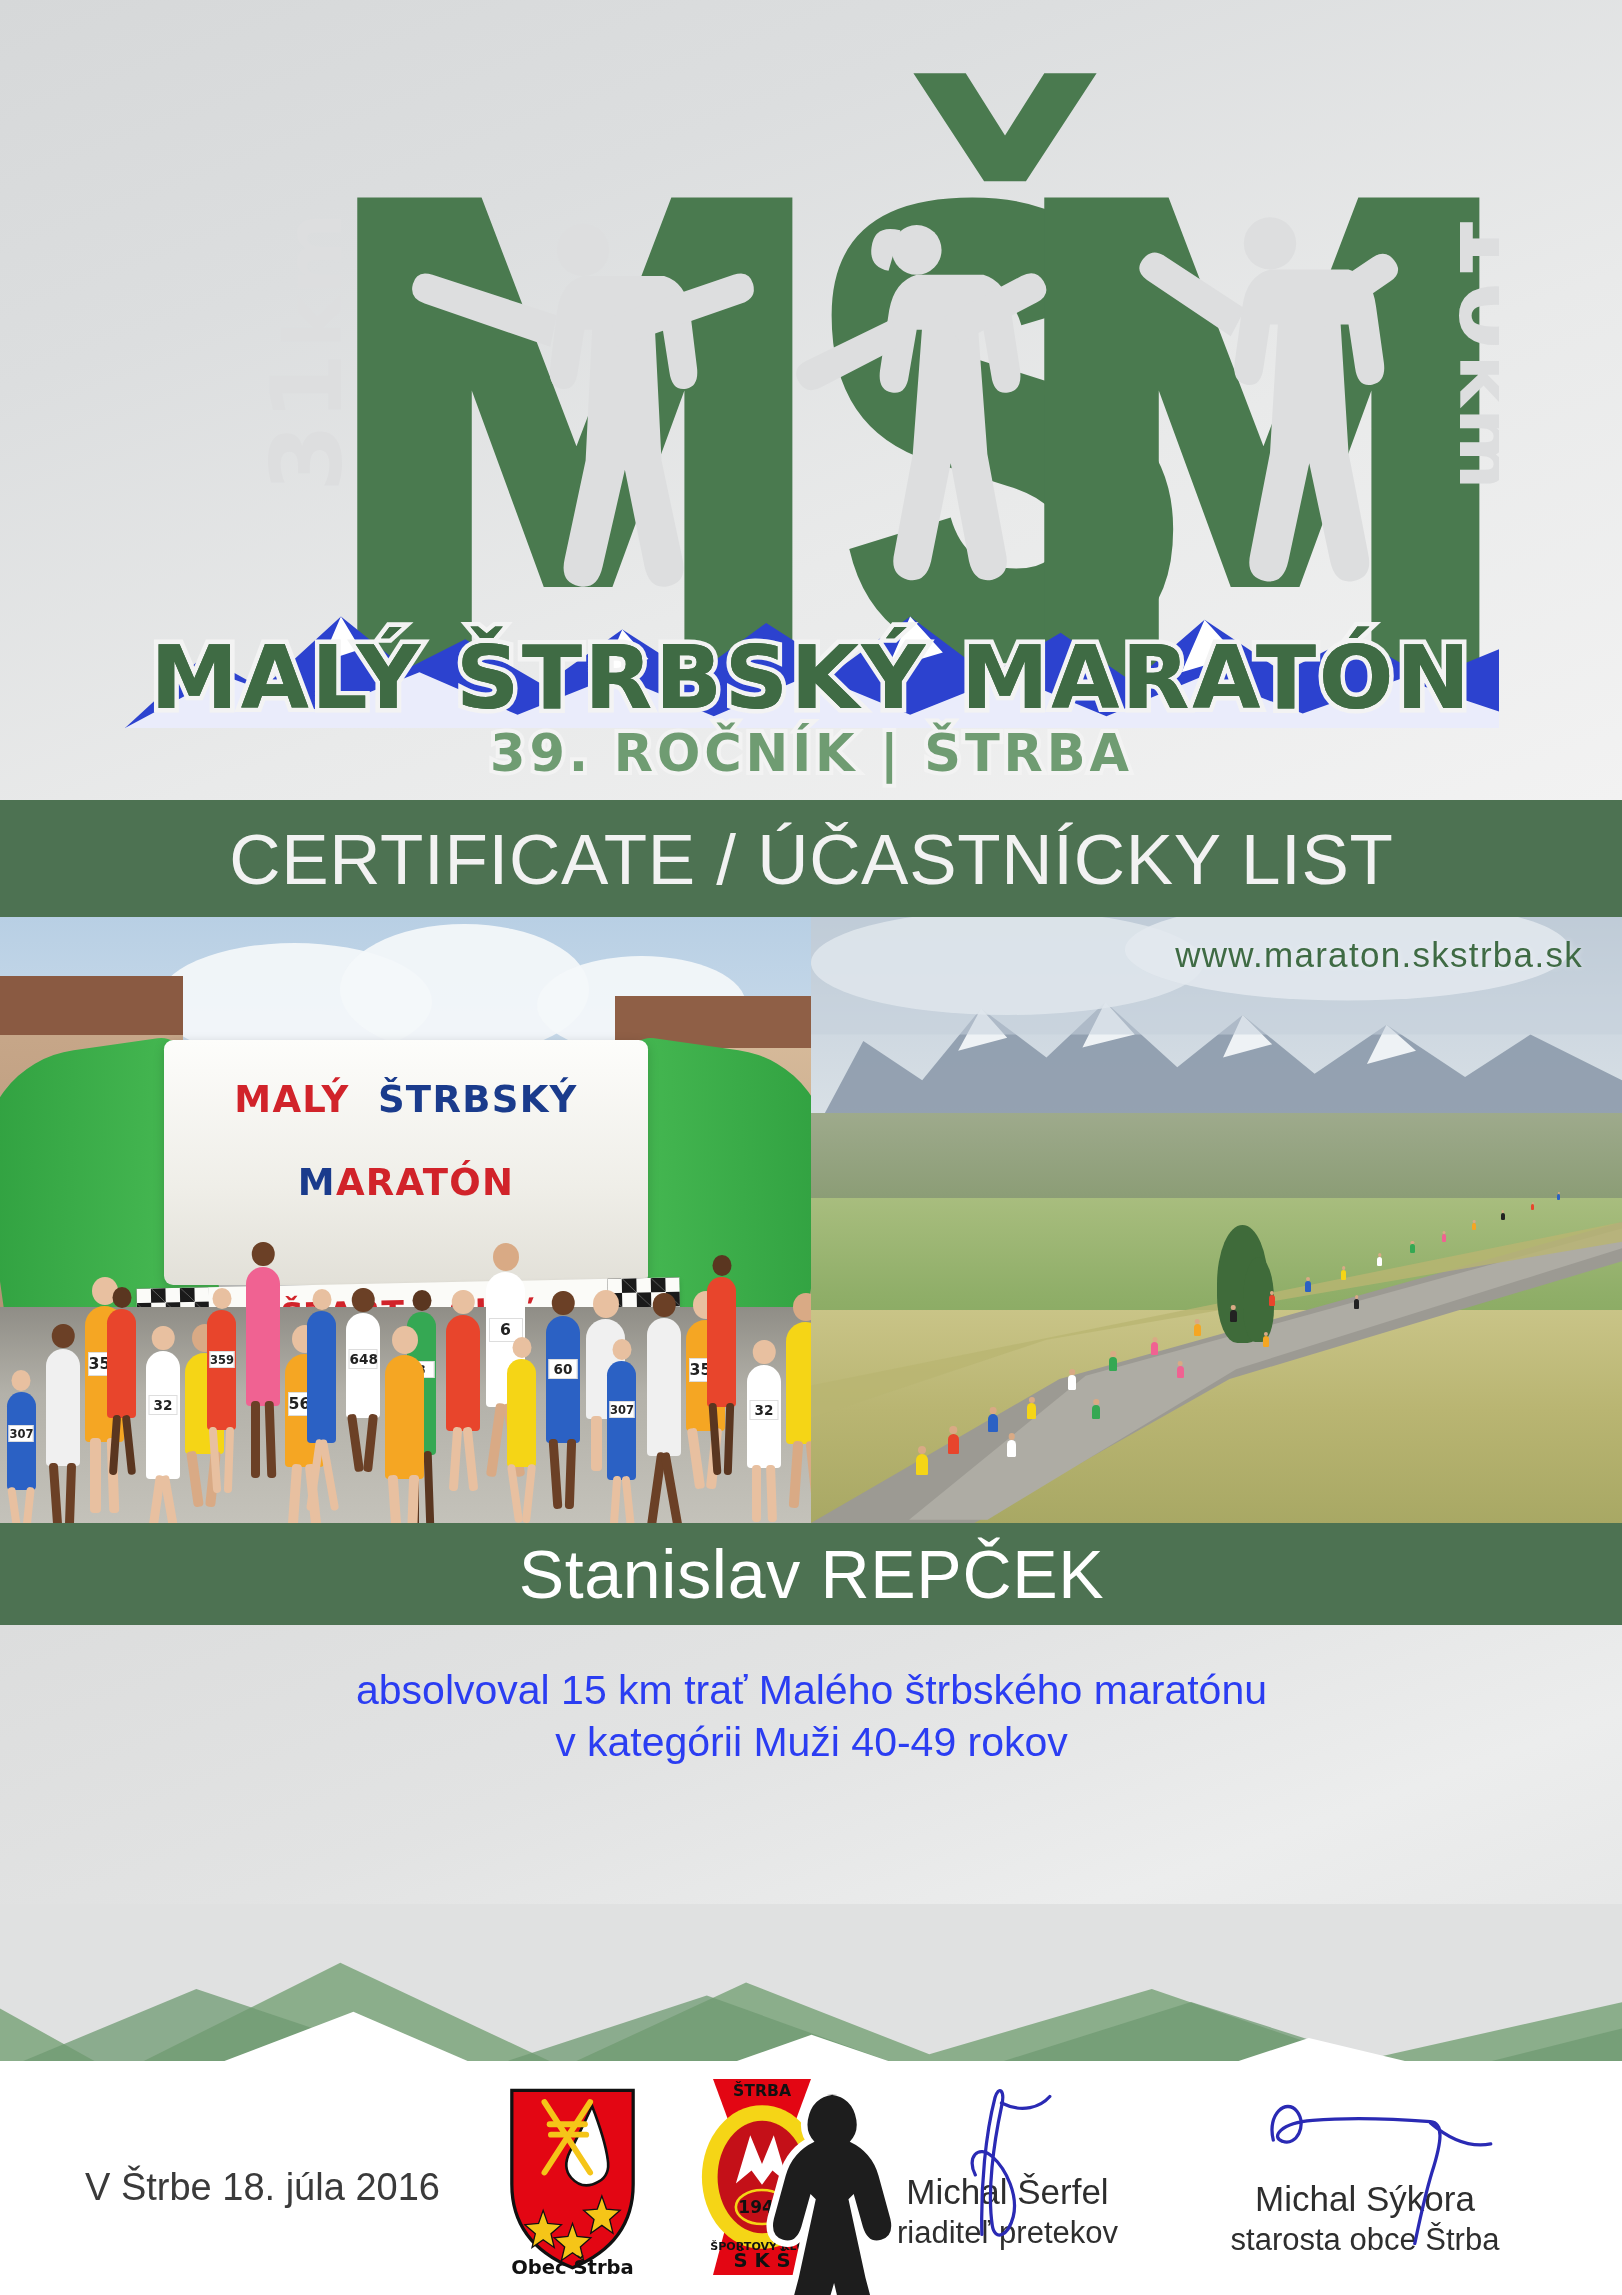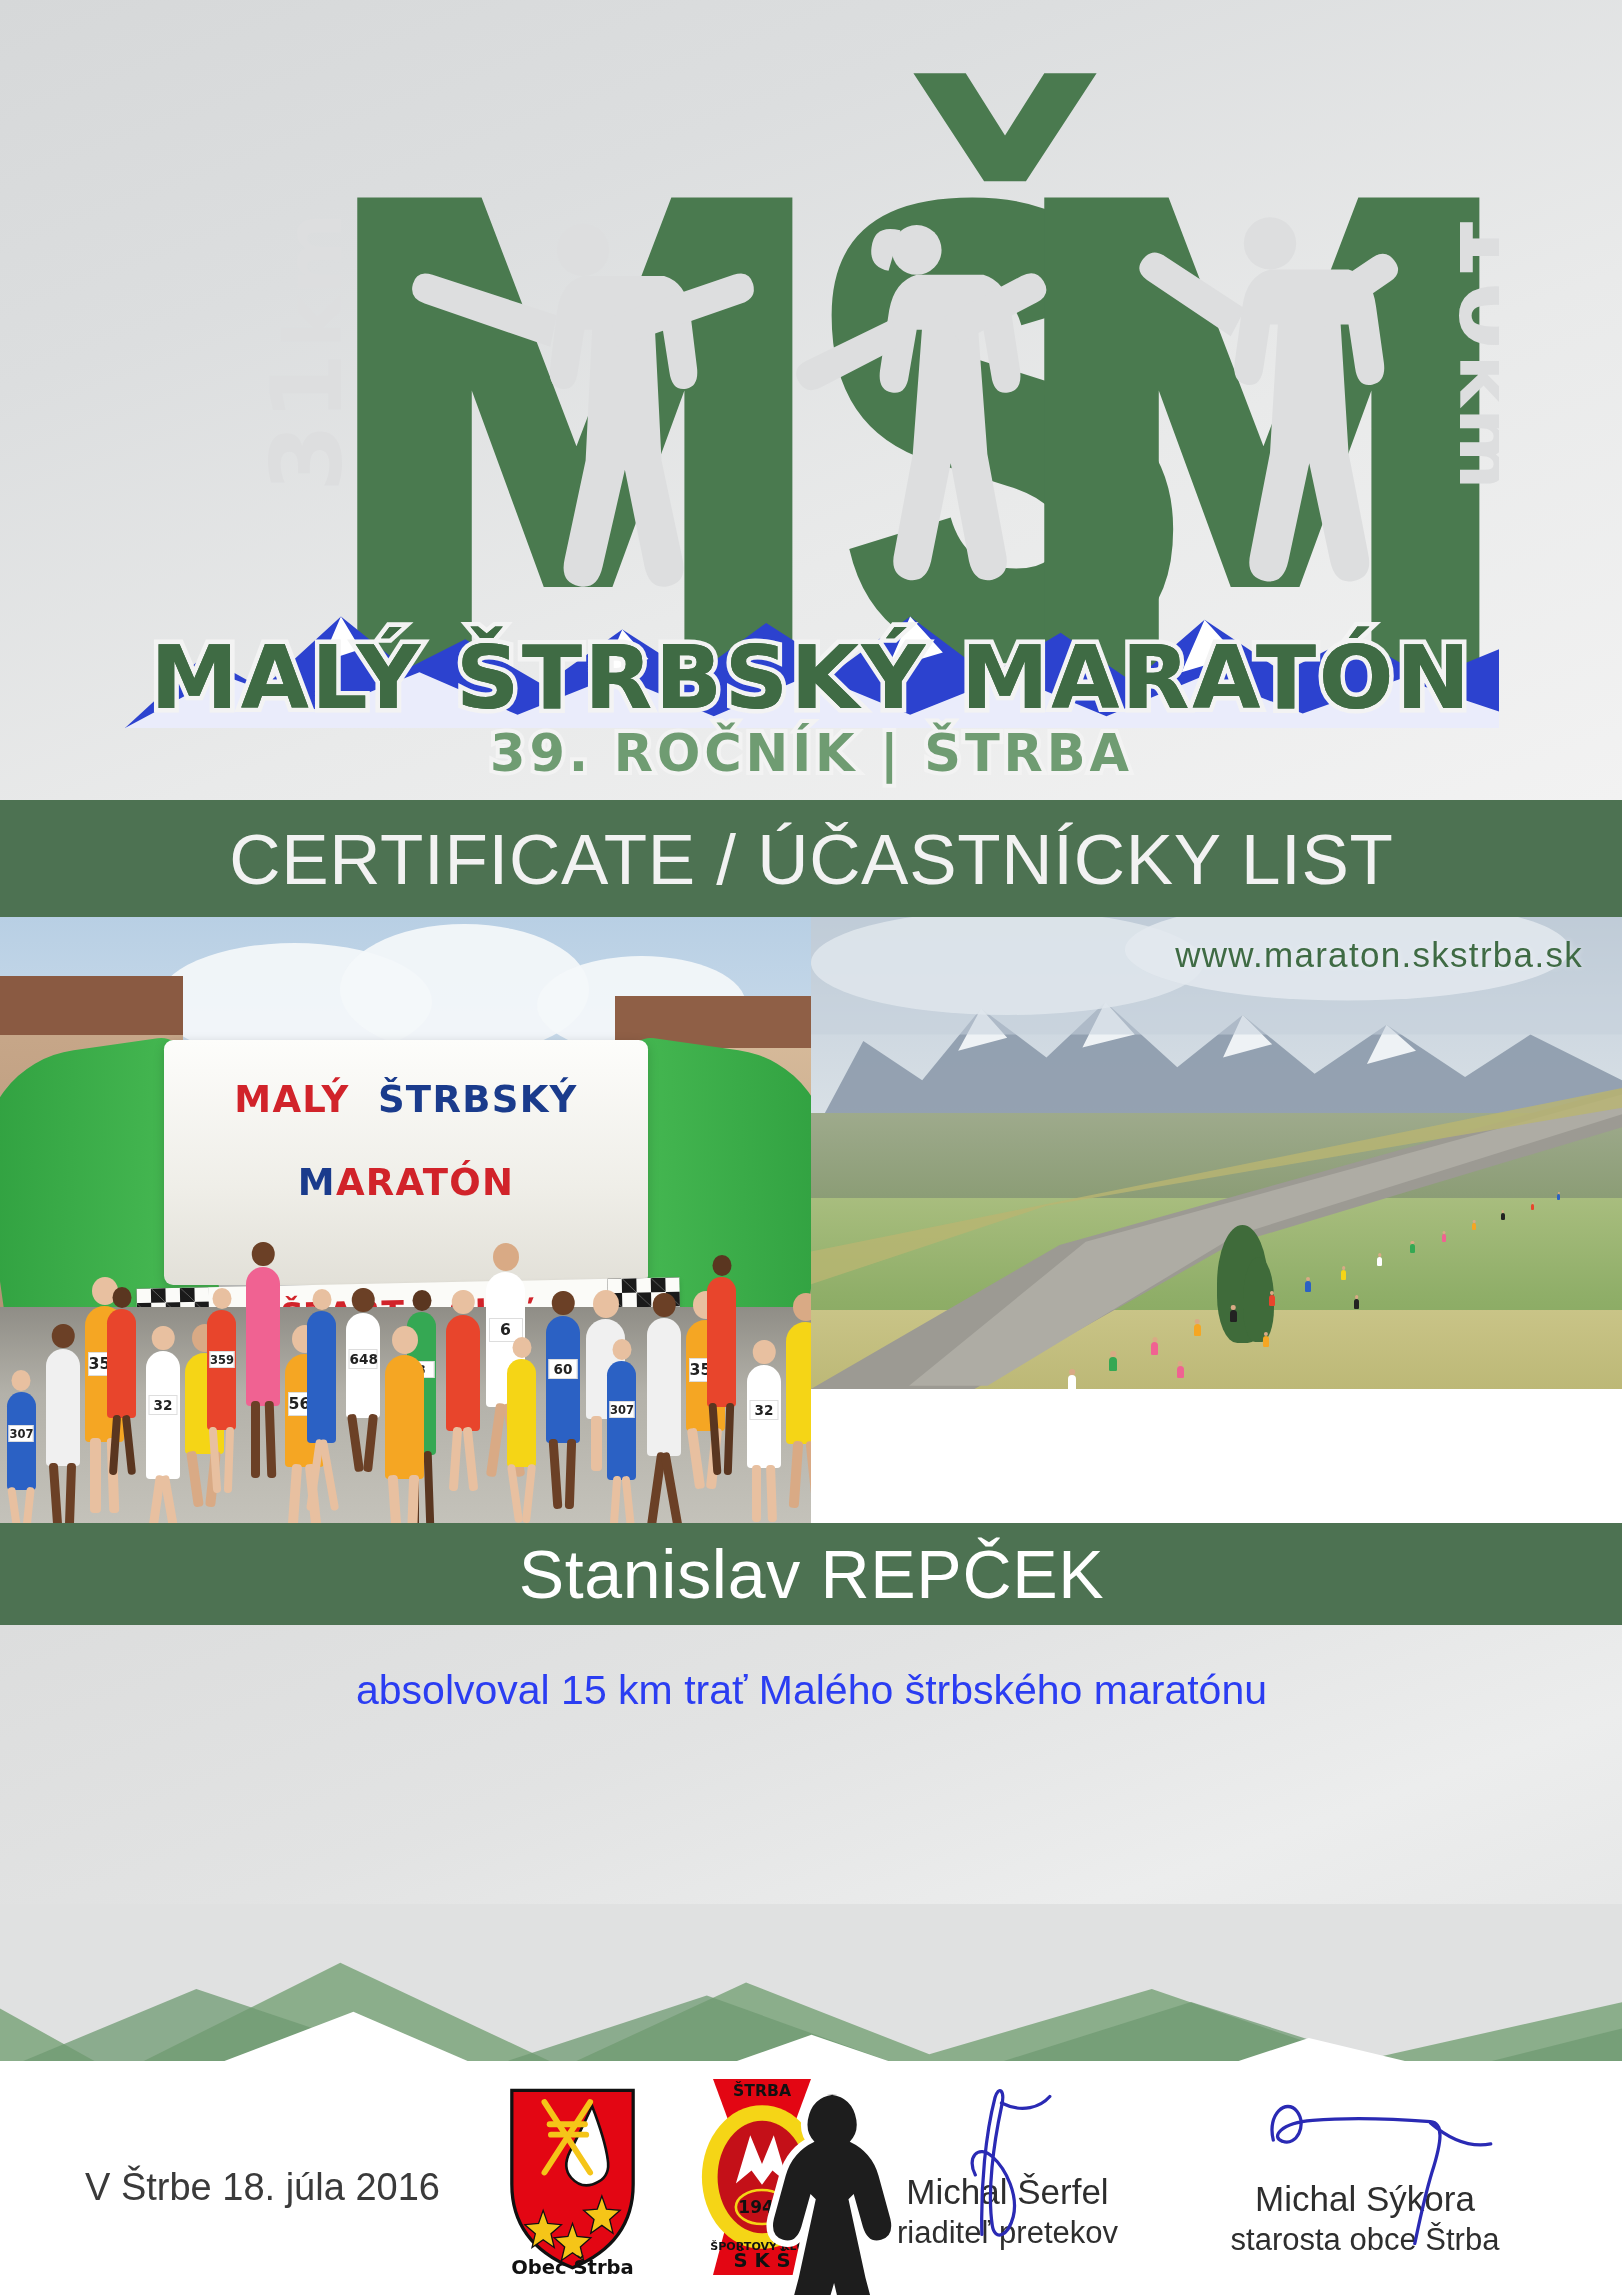--- a/index.html
+++ b/index.html
@@ -73,21 +73,21 @@
     letter-spacing:0.7px; font-family:"Liberation Sans", sans-serif;
   }
 
   
   .photos {
     position:absolute; left:0; top:917px; width:1623px; height:606px;
     display:flex;
   }
   .photo { position:relative; overflow:hidden; }
   .photo-left  { width:811px; height:606px; }
-  .photo-right { width:811px; height:472px; }
+  .photo-right { width:811px; height:606px; }
 
   
   .pl-sky { position:absolute; inset:0;
     background:linear-gradient(#b8cfe4 0%,#d5e3ef 38%,#e9eef2 55%,#cfcfcb 62%,#b9b7ae 72%,#9e9c95 100%); }
   .pl-cloud { position:absolute; border-radius:50%; background:#f4f7fa; opacity:.92; }
   .pl-bldgL { position:absolute; left:-13px; top:79px; width:196px; height:366px;
     background:linear-gradient(#c9a98b,#b08f72); }
   .pl-bldgL2 { position:absolute; left:-13px; top:59px; width:196px; height:59px;
     background:#8a5a42; }
   .pl-bldgR { position:absolute; right:-19.6px; top:98px; width:216px; height:353px;
@@ -614,20 +614,21 @@
     </svg>
   </div>
 
   <div class="name-band">
     <div class="nm">Stanislav REPČEK</div>
   </div>
 
   <div class="body-area">
     <div class="achieve">
       <div>absolvoval 15 km trať Malého štrbského maratónu</div>
+      <div>v kategórii Muži 40-49 rokov</div>
     </div>
   </div>
 
   <svg class="footdeco" viewBox="0 0 2480 430" preserveAspectRatio="none">
     <rect x="0" y="0" width="2480" height="430" fill="#e0e1e1"></rect>
     <path d="M0 160 L180 260 L520 90 L860 250 L1140 120 L1420 230 L1760 130 L2080 240 L2480 150 L2480 430 L0 430 Z" fill="#86ab86" opacity="0.95"></path>
     <path d="M0 255 L300 130 L700 265 L1080 140 L1440 270 L1820 150 L2180 265 L2480 190 L2480 430 L0 430 Z" fill="#6f9a72" opacity="0.75"></path>
     <path d="M0 300 L160 310 L540 165 L900 320 L1240 200 L1620 330 L2000 205 L2480 320 L2480 430 L0 430 Z" fill="#ffffff"></path>
   </svg>
 

